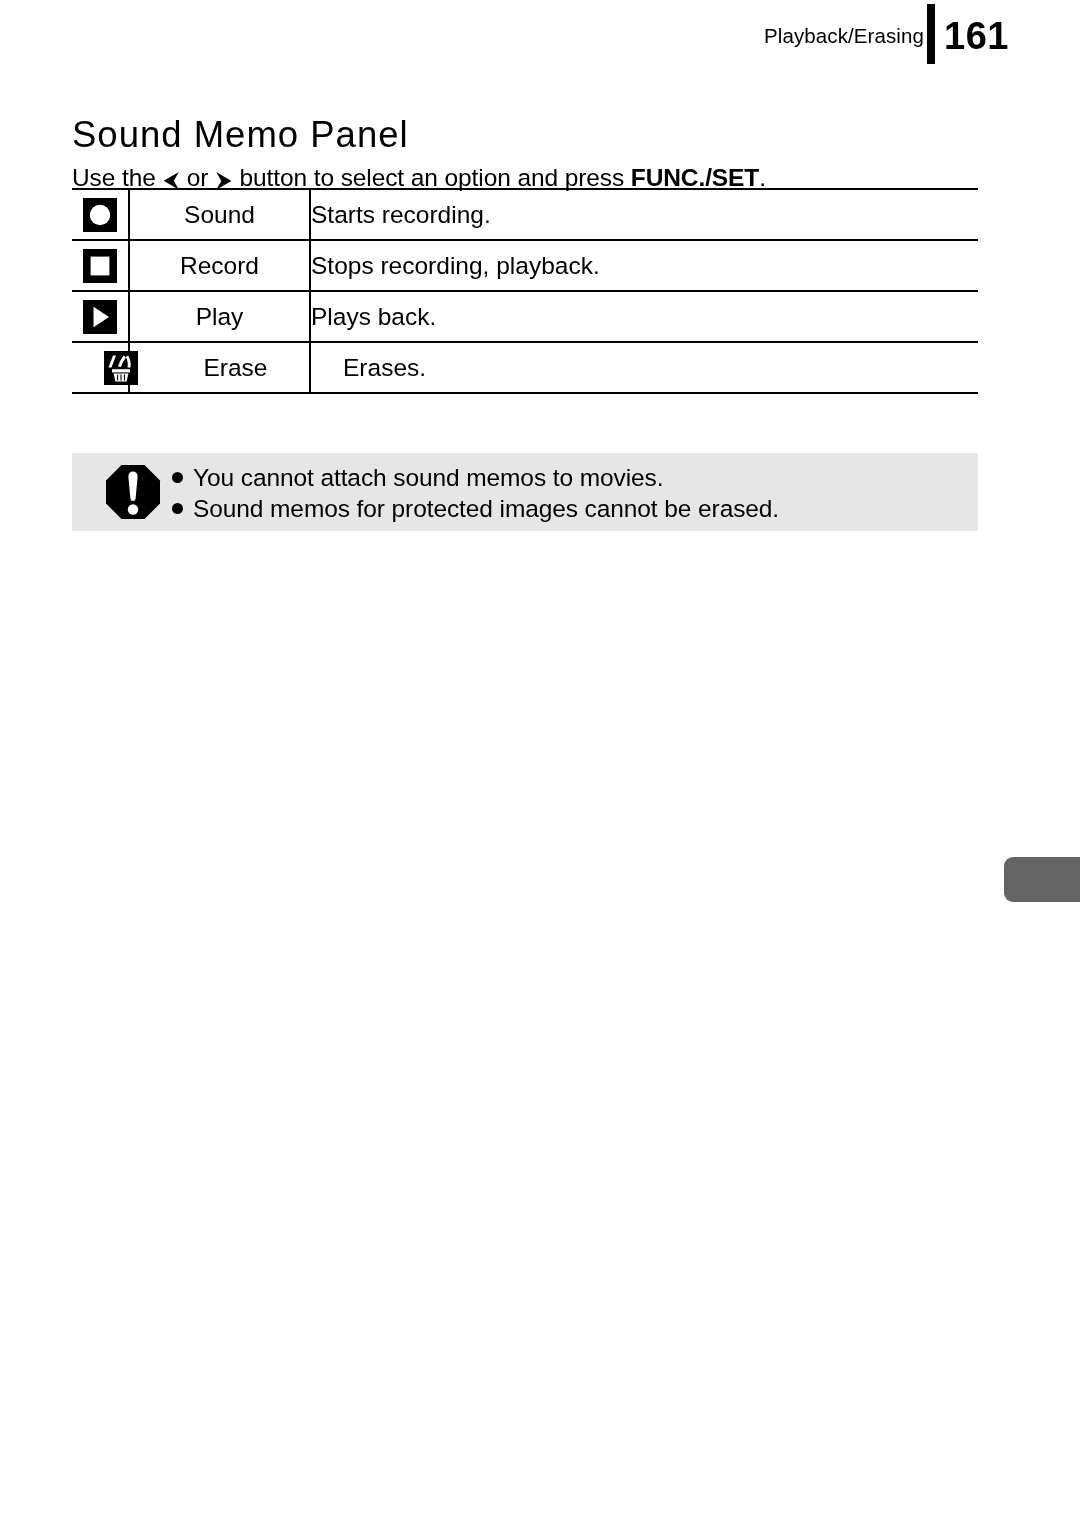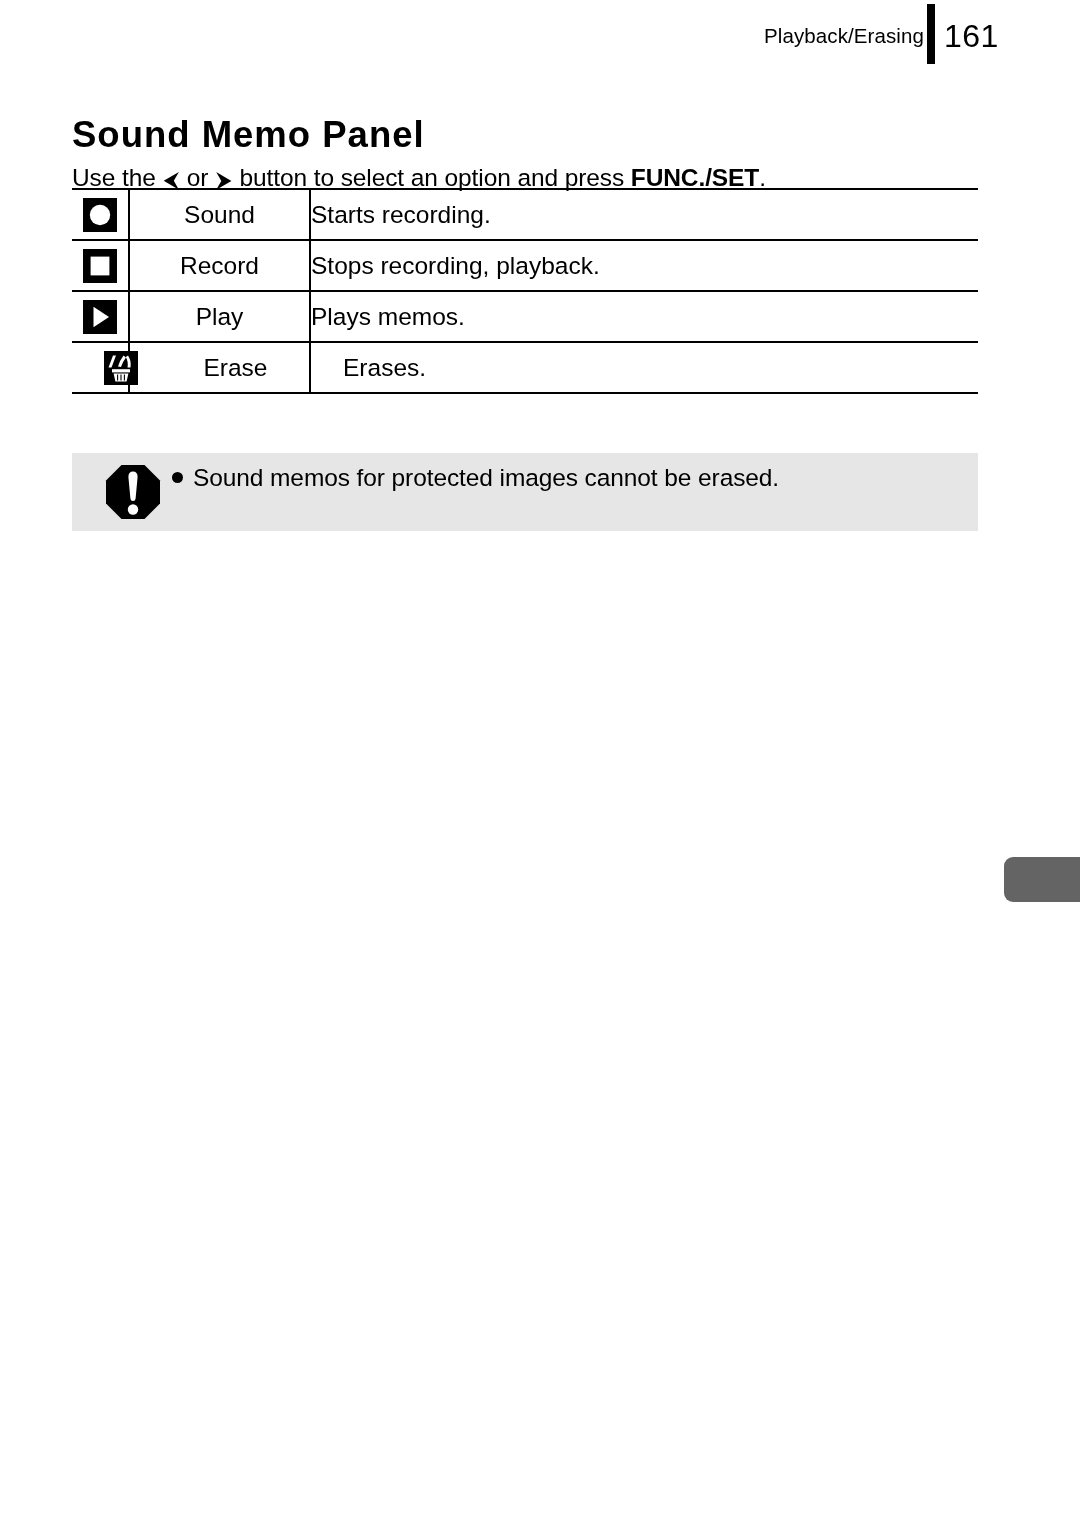--- a/index.html
+++ b/index.html
@@ -40,33 +40,33 @@
     top: 4px;
     width: 8px;
     height: 60px;
     background: #000000;
   }
   .header-pageno {
     position: absolute;
     left: 932px;
     top: 36px;
     transform: translateY(-50%);
-    font-size: 32px;
-    font-weight: 400;
+    font-size: 38px;
+    font-weight: 700;
     letter-spacing: 0.5px;
     white-space: nowrap;
   }
 
   
   .section-title {
     position: absolute;
     left: 72px;
     top: 90px;
     font-size: 36.5px;
-    font-weight: bold;
+    font-weight: normal;
     letter-spacing: 1.0px;
     white-space: nowrap;
   }
 
   
   .instruction {
     position: absolute;
     left: 72px;
     top: 139px;
     font-size: 24.5px;
@@ -233,21 +233,21 @@
     </tr>
     <tr>
       <td class="col-icon">
         <span class="tile">
           <svg viewBox="0 0 34 34" xmlns="http://www.w3.org/2000/svg">
             <path d="M10.5 6.8 L26.0 17.0 L10.5 27.2 Z" fill="#ffffff"></path>
           </svg>
         </span>
       </td>
       <td class="col-name">Play</td>
-      <td class="col-desc">Plays memos.</td>
+      <td class="col-desc">Plays back.</td>
     </tr>
     <tr>
       <td class="col-icon">
         <span class="tile">
           <svg viewBox="0 0 34 34" xmlns="http://www.w3.org/2000/svg">
             <path d="M4.5 16.5 L9.0 4.5 L12.0 4.5 L7.5 16.5 Z" fill="#ffffff"></path>
             <path d="M14.0 15.5 Q16.0 9.0 19.5 4.5 L22.0 6.5 Q18.5 11.0 17.0 16.0 Z" fill="#ffffff"></path>
             <path d="M24.0 4.5 Q27.5 9.5 26.5 16.5 L23.5 16.5 Q24.5 10.5 21.8 6.0 Z" fill="#ffffff"></path>
             <rect x="8.0" y="18.2" width="18.0" height="3.2" fill="#ffffff"></rect>
             <path d="M9.6 22.6 L24.4 22.6 L22.6 30.5 L11.4 30.5 Z" fill="#ffffff"></path>
@@ -265,17 +265,18 @@
 
 <div class="note-box">
   <div class="note-icon">
     <svg viewBox="0 0 58 58" xmlns="http://www.w3.org/2000/svg">
       <path d="M17.5 2 L40.5 2 L56 17.5 L56 40.5 L40.5 56 L17.5 56 L2 40.5 L2 17.5 Z" fill="#000000"></path>
       <path d="M29 8.5 Q33.6 8.5 33.6 14 L31.6 35.5 Q31.4 38 29 38 Q26.6 38 26.4 35.5 L24.4 14 Q24.4 8.5 29 8.5 Z" fill="#ffffff"></path>
       <circle cx="29" cy="46.5" r="5.2" fill="#ffffff"></circle>
     </svg>
   </div>
   <div class="note-list">
+    <div class="note-item"><span class="note-bullet"></span><span>You cannot attach sound memos to movies.</span></div>
     <div class="note-item"><span class="note-bullet"></span><span>Sound memos for protected images cannot be erased.</span></div>
   </div>
 </div>
 
 <div class="thumb-tab"></div>
 
 </body></html>

